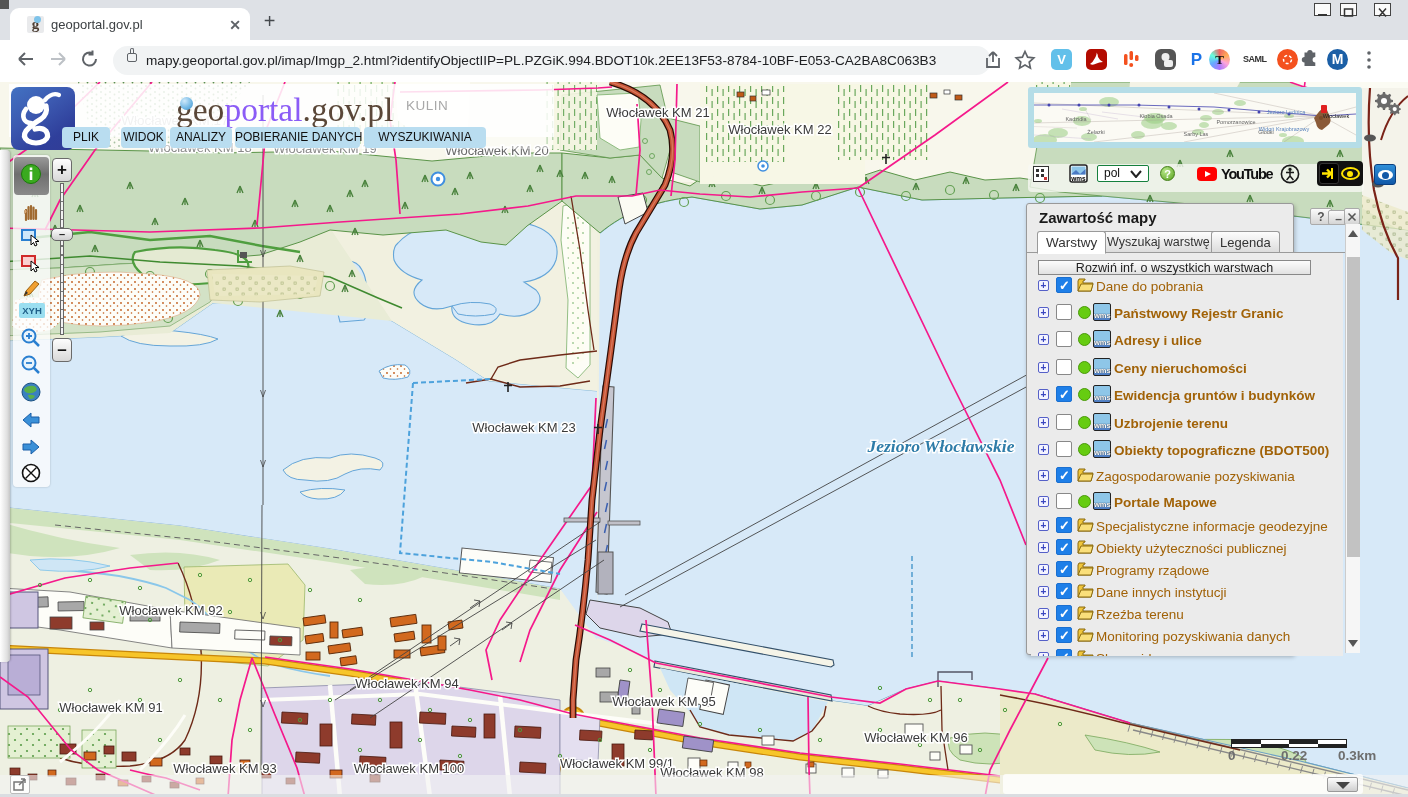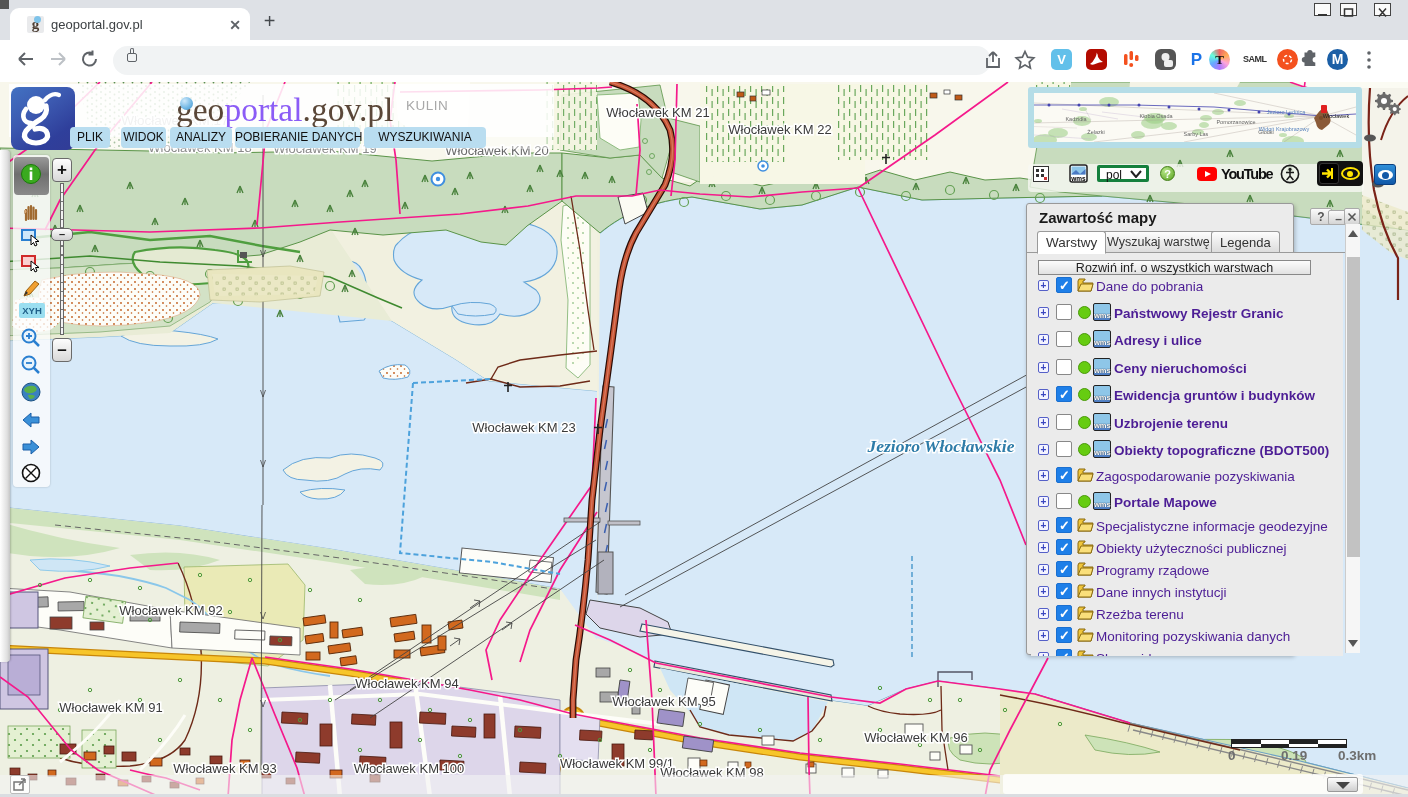--- a/index.html
+++ b/index.html
@@ -50,31 +50,31 @@
 #plist{position:absolute;left:4px;top:49px;width:312px;height:403px;background:#ebebeb;overflow:hidden}
 #rozwin{position:absolute;left:7px;top:7px;width:273px;height:15px;background:linear-gradient(180deg,#fcfcfc,#e2e2e2);border:1px solid #888;font-size:12.5px;color:#222;text-align:center;line-height:14px}
 .prow{position:absolute;left:7px;height:18px;white-space:nowrap}
 .pexp{position:absolute;left:0;top:3px;width:11px;height:11px;border:1px solid #5560c8;border-radius:2px;background:#f4f4ff;color:#3a46c0;font-size:10px;line-height:9px;text-align:center;font-weight:bold}
 .pchk{position:absolute;left:18px;top:0px;width:16px;height:16px;border:1px solid #888;border-radius:2px;background:#fff}
 .pchk.on{background:#1e7fe8;border-color:#1a6fd0}
 .pchk.on::after{content:"✓";position:absolute;left:2px;top:0px;color:#fff;font-size:13px;font-weight:bold}
 .pdot{position:absolute;left:40px;top:2px;width:13px;height:13px;border-radius:50%;background:#66cc11;border:1px solid #4a9a0a}
 .pwms{position:absolute;left:55px;top:-1px;width:18px;height:18px;border:1.5px solid #222;border-radius:2px;background:linear-gradient(180deg,#8ec6e8 55%,#4a79c4);font-size:7.5px;font-weight:bold;color:#fff;text-align:center;line-height:24px;text-shadow:0 0 1px #000}
 .pfold{position:absolute;left:39px;top:1px;width:17px;height:14px}
-.plabel{position:absolute;top:2px;font-size:13.5px;color:#4c1d95}
+.plabel{position:absolute;top:2px;font-size:13.5px;color:#a16207}
 .plabel.b{font-weight:bold}
 #pscroll{position:absolute;left:318px;top:20px;width:15px;height:429px;background:#f6f6f6;border-left:1px solid #ccc}
 #pthumb{position:absolute;left:1px;top:33px;width:13px;height:300px;background:#c2c2c2}
 .parr{position:absolute;left:2px;width:0;height:0}
 
 #minimap{position:absolute;left:1028px;top:87px;width:334px;height:61px;border:6px solid #b5dde7;border-radius:3px;background:#f6f4ee;overflow:hidden}
 #mmlabel{position:absolute;left:1028px;top:91px;width:218px;height:21px;background:rgba(60,60,60,0.72);color:#fff;font-size:14.5px;font-weight:bold;padding:1px 0 0 8px}
 
 #trbar{position:absolute;left:1028px;top:164px;width:336px;height:28px;background:rgba(247,249,244,0.78);border-radius:4px}
-#polsel{position:absolute;left:1097px;top:165px;width:52px;height:17px;background:#fff;border:3px solid #15803d;border-radius:2px;font-size:12px;color:#111;line-height:15px;padding-left:6px}
+#polsel{position:absolute;left:1097px;top:165px;width:52px;height:17px;background:#fff;border:1px solid #15803d;border-radius:2px;font-size:12px;color:#111;line-height:15px;padding-left:6px}
 #qmark{position:absolute;left:1160px;top:166px;width:15px;height:15px;border-radius:50%;background:radial-gradient(circle at 35% 30%,#b8e88a,#59a11f);border:1px solid #3f7d12;color:#fff;font-size:11px;font-weight:bold;text-align:center;line-height:15px}
 #ytlogo{position:absolute;left:1197px;top:167px;width:20px;height:14px;background:#f00;border-radius:4px}
 #ytlogo::after{content:"";position:absolute;left:7.5px;top:3.5px;border-left:6px solid #fff;border-top:3.5px solid transparent;border-bottom:3.5px solid transparent}
 #yttext{position:absolute;left:1221px;top:166px;font-size:14.5px;font-weight:bold;color:#111;letter-spacing:-1.2px}
 
 #blackbox{position:absolute;left:1317px;top:161px;width:46px;height:25px;background:#111;border-radius:4px}
 #bb1{position:absolute;left:1319px;top:163px;width:20px;height:21px;background:#000;border:1px solid #333;border-radius:3px;color:#ffe400;font-size:13px;text-align:center;line-height:20px}
 #eyeY{position:absolute;left:1341px;top:167px;width:19px;height:13px;border:2px solid #ffe400;border-radius:50%}
 #eyeY i{position:absolute;left:3.5px;top:1.5px;width:6px;height:6px;border-radius:50%;background:#ffe400}
 #bluebtn{position:absolute;left:1374px;top:164px;width:22px;height:21px;background:linear-gradient(180deg,#2f8fd8,#1058a8);border:1px solid #0a3f80;border-radius:3px}
@@ -575,21 +575,21 @@
 <div id="logo">
 <svg width="64" height="63" viewBox="0 0 64 63">
         <g fill="none" stroke="#fff" stroke-linecap="round">
           <circle cx="25" cy="18" r="9" fill="#fff" stroke="none"></circle>
           <path d="M34,13 Q41,5 48,8" stroke-width="4.2"></path>
           <path d="M35,19 Q37,27 30,32 Q20,38 15,44 Q11,50 17,54 Q25,58 33,54 Q39,50 35,44 Q31,40 24,42" stroke-width="5.2"></path>
           <path d="M15,22 Q11,27 13,32 Q15,36 20,36" stroke-width="4.6"></path>
         </g>
       </svg>
 </div>
-<div class="menu" style="left:70px;top:127px;width:40px">PLIK</div>
+<div class="menu" style="left:62px;top:127px;width:48px">PLIK</div>
 <div class="menu" style="left:121px;top:127px;width:45px">WIDOK</div>
 <div class="menu" style="left:170px;top:127px;width:62px">ANALIZY</div>
 <div class="menu" style="left:235px;top:127px;width:125px">POBIERANIE DANYCH</div>
 <div class="menu" style="left:364px;top:127px;width:122px">WYSZUKIWANIA</div>
 
 <div id="lstrip"></div>
 <div id="ltools"></div>
 <div id="itool"></div>
 
 <svg class="tico" style="top:163px;left:20px" width="22" height="22" viewBox="0 0 22 22">
@@ -919,21 +919,21 @@
       </svg></div>
 <div id="botedge"></div>
 <div id="scalebar">
       <div style="position:absolute;left:0;top:0;width:29px;height:3.5px;background:#222"></div>
       <div style="position:absolute;left:57px;top:0;width:29px;height:3.5px;background:#222"></div>
       <div style="position:absolute;left:0;top:0;width:114px;height:3.5px;border-bottom:0"></div>
       <div style="position:absolute;left:29px;top:3.5px;width:28px;height:3.5px;background:#222"></div>
       <div style="position:absolute;left:86px;top:3.5px;width:28px;height:3.5px;background:#222"></div>
     </div>
 <div id="scalelbl" style="left:1228px">0</div>
-<div id="scalelbl" style="left:1281px">0.19</div>
+<div id="scalelbl" style="left:1281px">0.22</div>
 <div id="scalelbl" style="left:1338px">0.3km</div>
 
 <div id="tabbar">
   <div id="tlcorner"></div>
   <div id="tab"></div>
   <div id="tabfav">g<b></b></div>
   <div id="tabtitle">geoportal.gov.pl</div>
   <div id="tabclose">✕</div>
   <div id="newtab">+</div>
   <div class="winbtn" style="left:1314px"><svg width="15" height="11">
@@ -954,20 +954,21 @@
         <path d="M3,10 L17,10 M17,10 L11,4 M17,10 L11,16" stroke="#bdc1c6" stroke-width="2" fill="none"></path>
       </svg>
   <svg class="navic" style="left:80px;top:9px" width="20" height="20" viewBox="0 0 20 20">
         <path d="M16,10 A6.5,6.5 0 1 1 12.5,4.3 M12.5,1.5 L12.5,5.5 L8.5,5.5" stroke="#5f6368" stroke-width="2" fill="none"></path>
       </svg>
 </div>
 <div id="urlbar"></div>
 <div id="lock">
       <i></i>
     </div>
+<div id="urltext">mapy.geoportal.gov.pl/imap/Imgp_2.html?identifyObjectIIP=PL.PZGiK.994.BDOT10k.2EE13F53-8784-10BF-E053-CA2BA8C063B3</div>
 <svg class="navic" style="left:982px;top:49px" width="22" height="22" viewBox="0 0 22 22">
       <path d="M5,9 L5,18 L17,18 L17,9" stroke="#5f6368" stroke-width="1.8" fill="none"></path>
       <path d="M11,13 L11,3 M11,3 L7,7 M11,3 L15,7" stroke="#5f6368" stroke-width="1.8" fill="none"></path>
     </svg>
 <svg class="navic" style="left:1014px;top:49px" width="22" height="22" viewBox="0 0 22 22">
       <path d="M11,2.5 L13.6,8.2 L19.8,8.9 L15.2,13.1 L16.4,19.2 L11,16.1 L5.6,19.2 L6.8,13.1 L2.2,8.9 L8.4,8.2 Z" stroke="#5f6368" stroke-width="1.7" fill="none"></path>
     </svg>
 <div class="ext" style="left:1051px;background:#62c0ea">V</div>
 <div class="ext" style="left:1086px;background:#b30b00"><svg width="21" height="21" viewBox="0 0 21 21">
         <path d="M4,15 Q7,13 9,9 Q11,5 10.5,3.5 Q12,5 12,8 Q14,12 17,13 Q13,13 10.5,14.5 Q7,16.5 4,15 Z" fill="#fff"></path>

